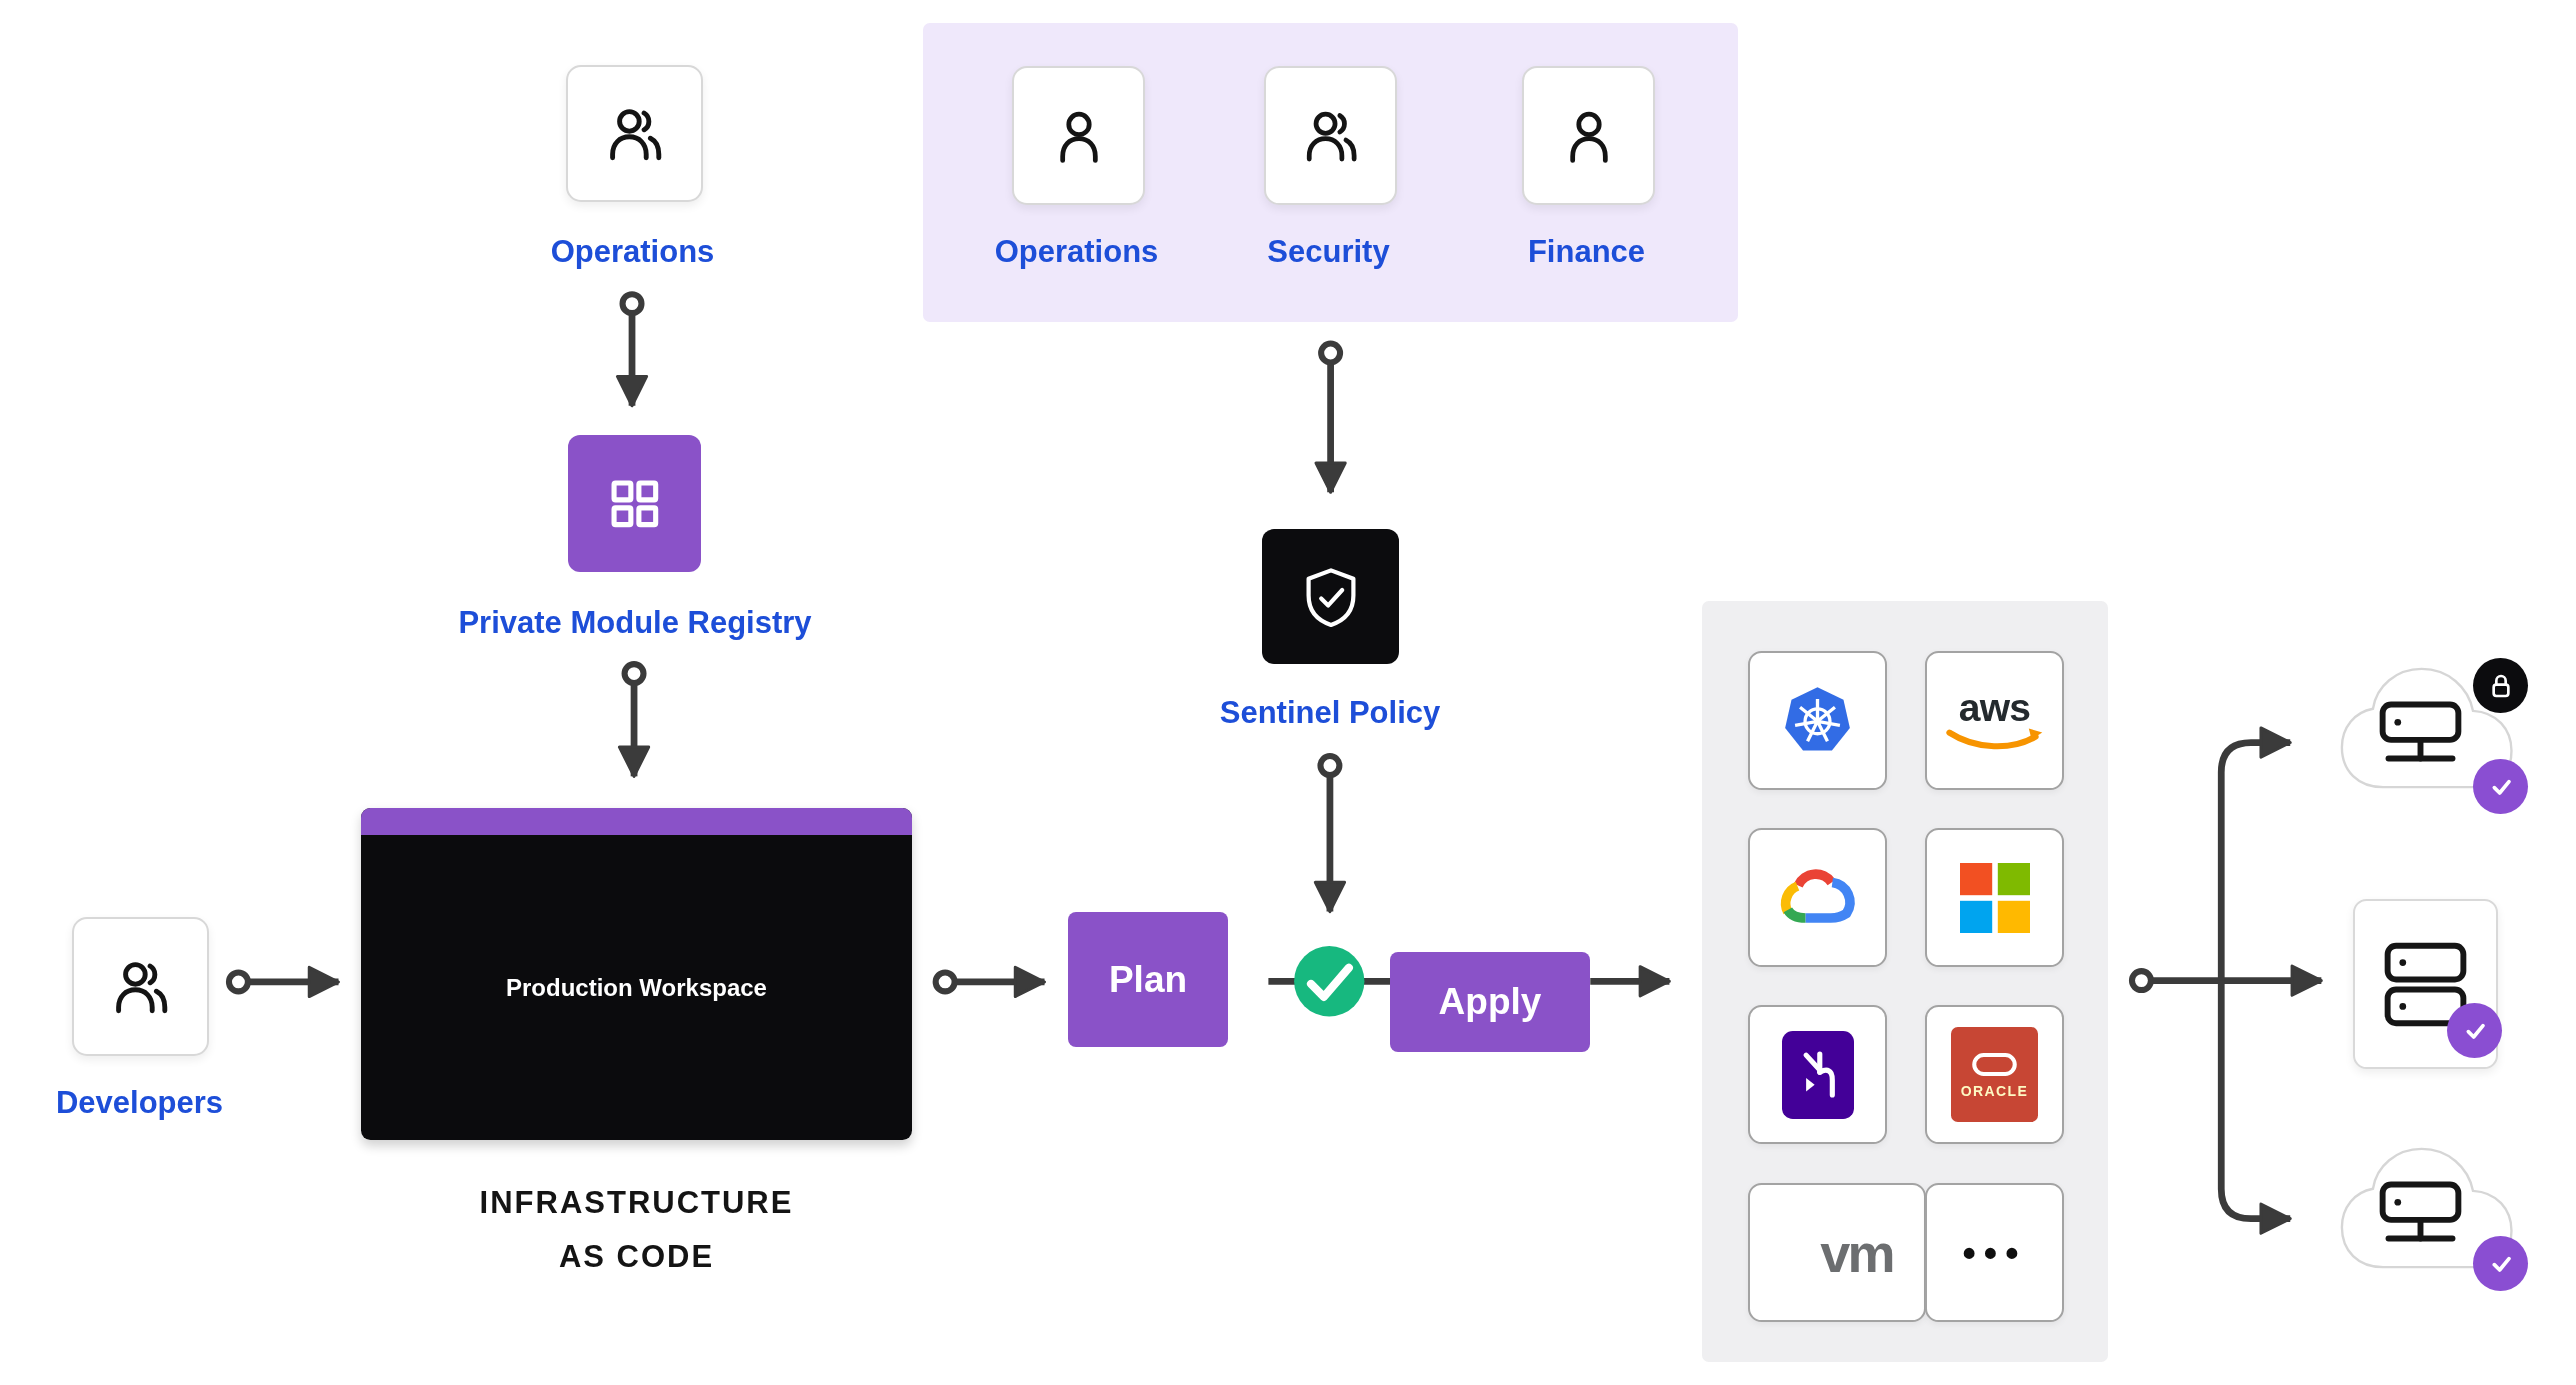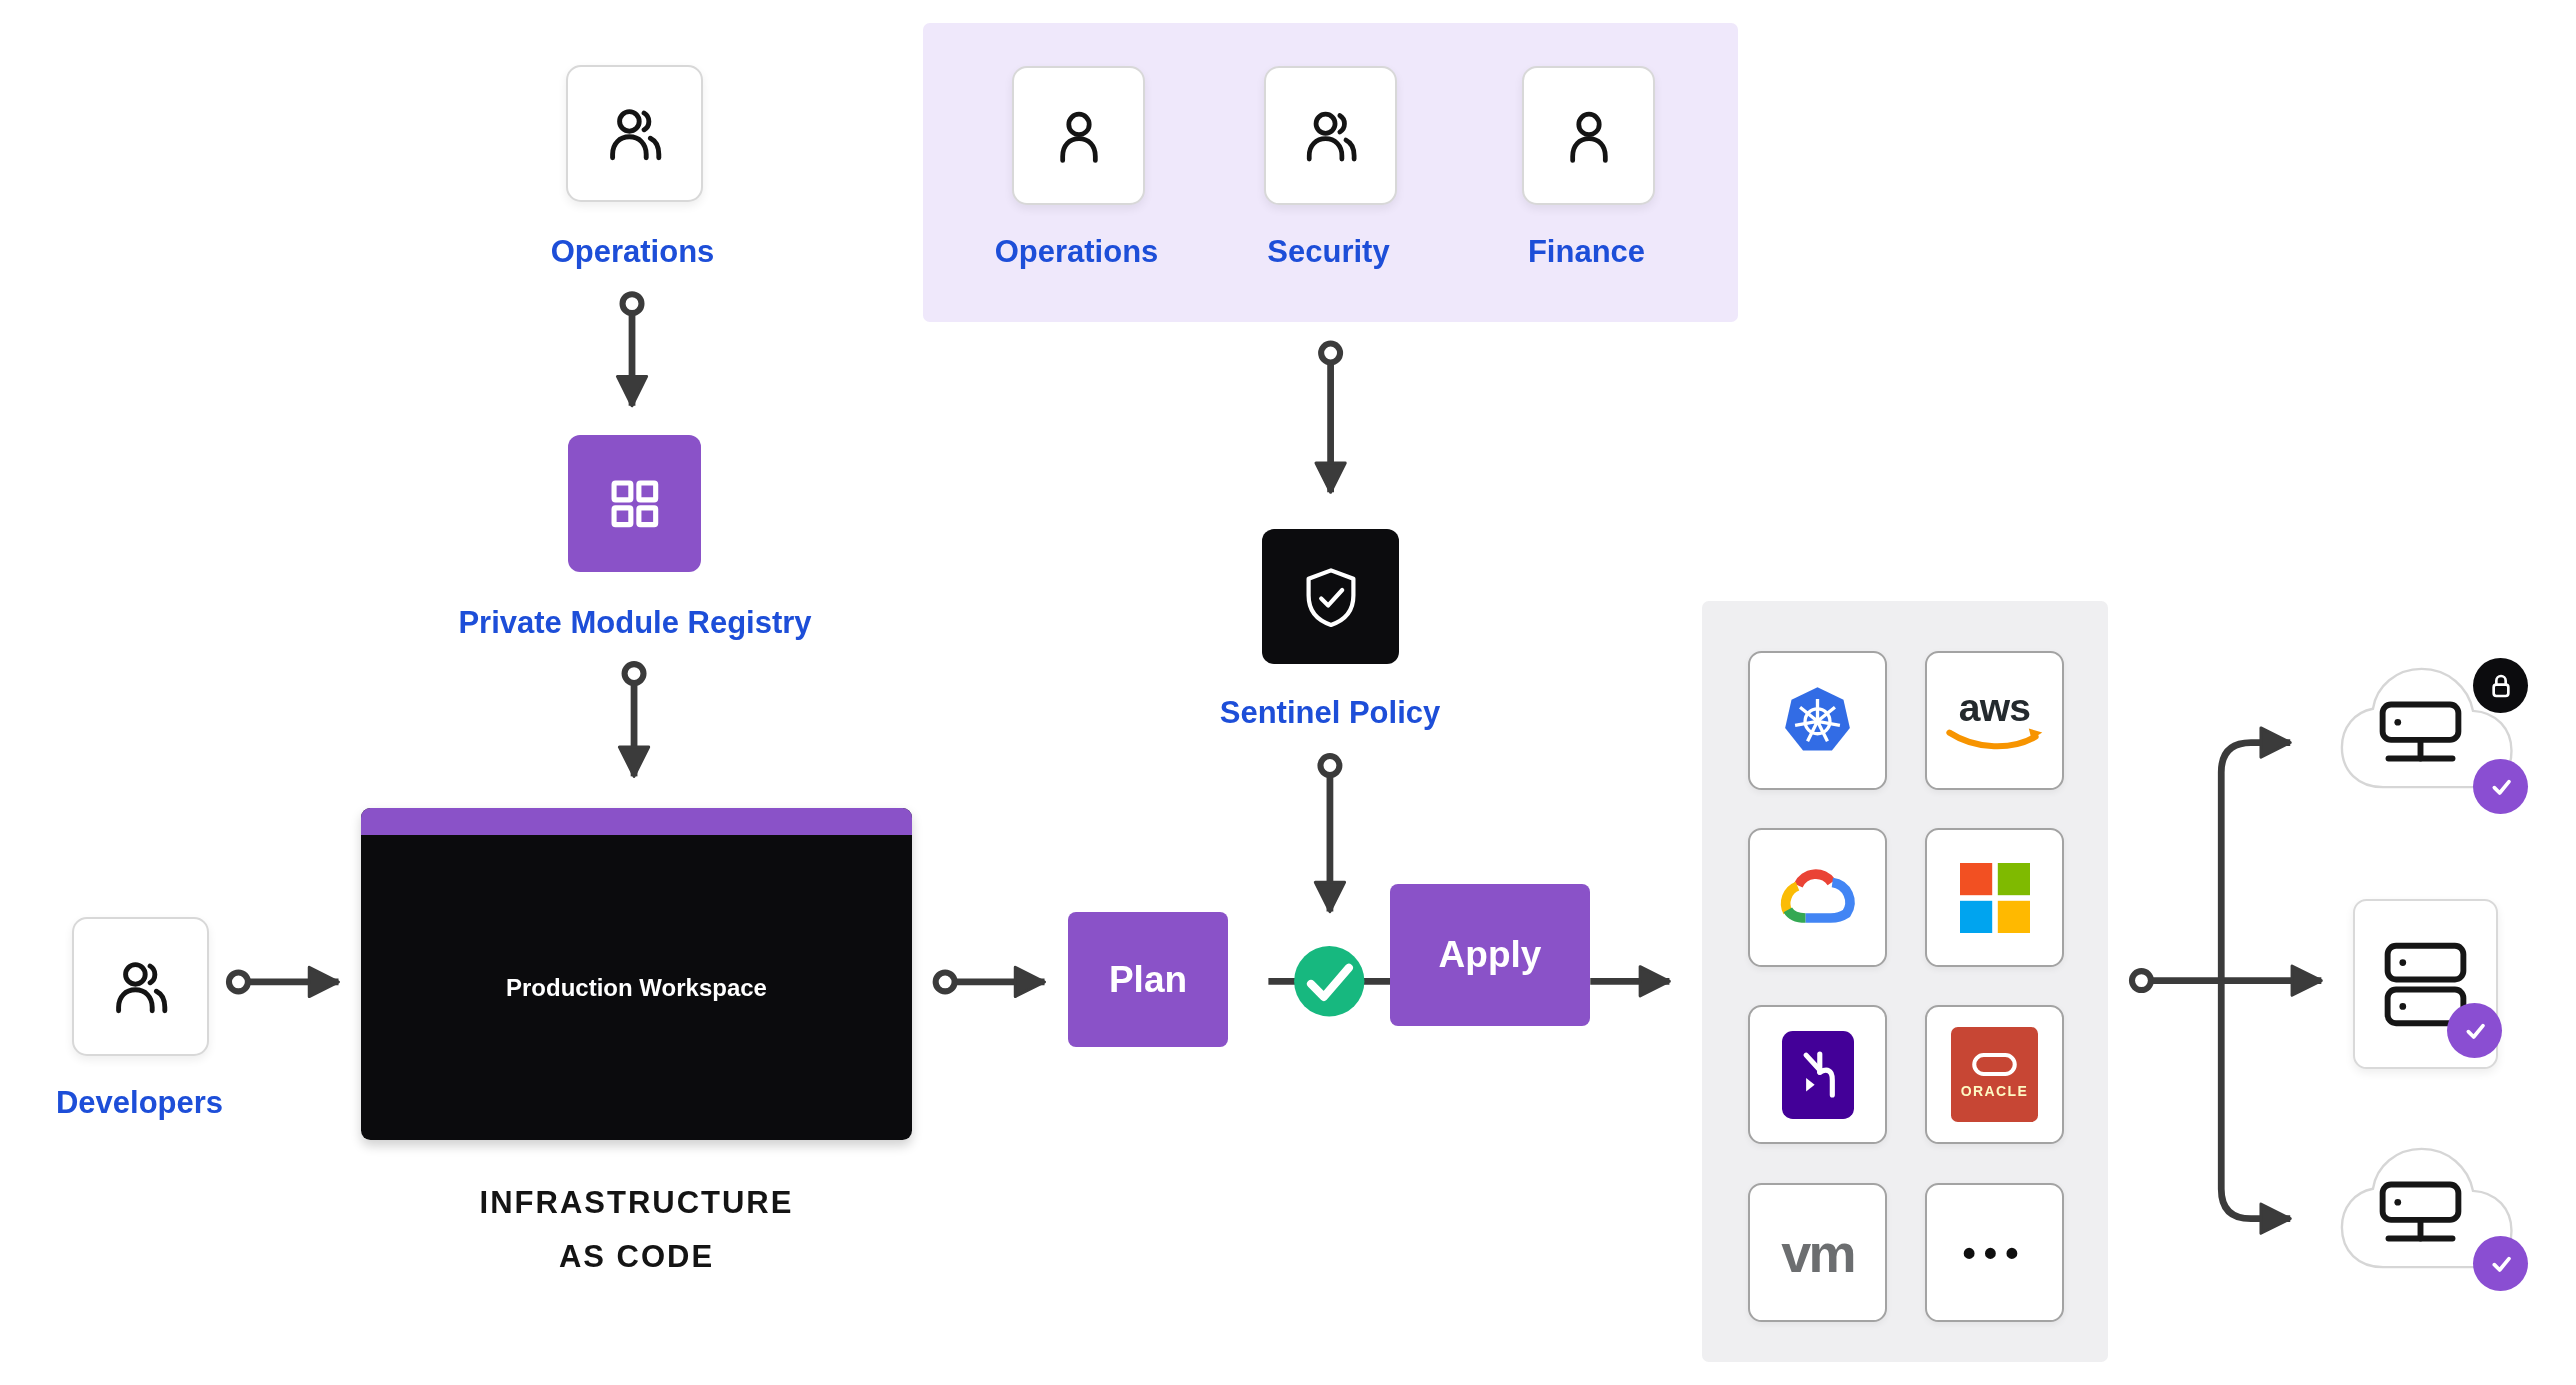--- a/index.html
+++ b/index.html
@@ -168,21 +168,21 @@
     <div class="stack-row">Production Workspace</div>
   </div>
   <div class="caption">
     <div>INFRASTRUCTURE</div>
     <div>AS CODE</div>
   </div>
 
   <div class="pipeline-btn" style="left:1068px;top:912px;width:160px;height:135px;">
     <span>Plan</span>
   </div>
-  <div class="pipeline-btn" style="left:1390px;top:884px;width:200px;height:142px;">
+  <div class="pipeline-btn" style="left:1390px;top:952px;width:200px;height:100px;">
     <span>Apply</span>
   </div>
 
   <div class="prov-box" style="left:1748px;top:651px;">
     <svg width="83" height="83" viewBox="0 0 100 100">
       <polygon points="50,10 81.3,25.1 89,58.9 67.4,86 32.6,86 11,58.9 18.7,25.1" fill="#326ce5"></polygon>
       <g stroke="#ffffff" stroke-width="4" fill="none">
         <circle cx="50" cy="51" r="15"></circle>
         <path d="M50 51 L50 24 M50 51 L71 34 M50 51 L77 56 M50 51 L62 75 M50 51 L38 75 M50 51 L23 56 M50 51 L29 34"></path>
       </g>
@@ -226,21 +226,21 @@
     </div>
   </div>
   <div class="prov-box" style="left:1925px;top:1005px;">
     <div class="oracle-tile">
       <svg width="49" height="27" viewBox="0 0 72 40">
         <rect x="6" y="6" width="60" height="28" rx="14" stroke="#ffffff" stroke-width="6" fill="none"></rect>
       </svg>
       <span class="oracle-word">ORACLE</span>
     </div>
   </div>
-  <div class="prov-box" style="left:1748px;top:1183px;">
+  <div class="prov-box" style="left:1748px;top:1183px;padding-left:39px;">
     <span class="vm-word">vm</span>
   </div>
   <div class="prov-box" style="left:1925px;top:1183px;">
     <span class="dots-word">•••</span>
   </div>
 
   <div class="cloud-wrap" style="left:2325px;top:654px;width:200px;height:167px;">
     <svg width="200" height="167" viewBox="0 0 296 247">
       <path d="M234 197 H86 C49 197 25 173 25 138 C25 108 44 86 71 81 C76 47 106 22 143 22 C182 22 212 49 219 84 C254 86 276 111 276 143 C276 175 256 197 234 197 Z" fill="#ffffff" stroke="#d6d6d6" stroke-width="3.5"></path>
     </svg>

